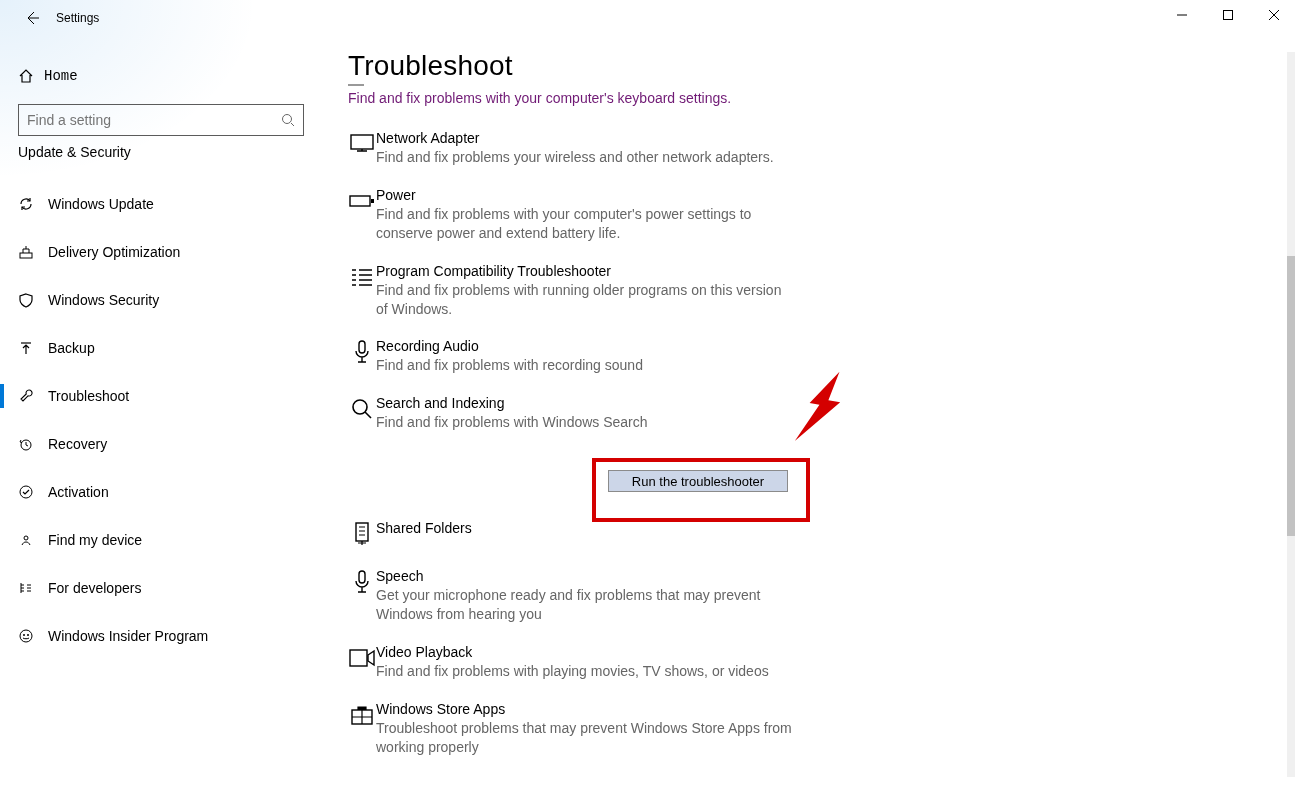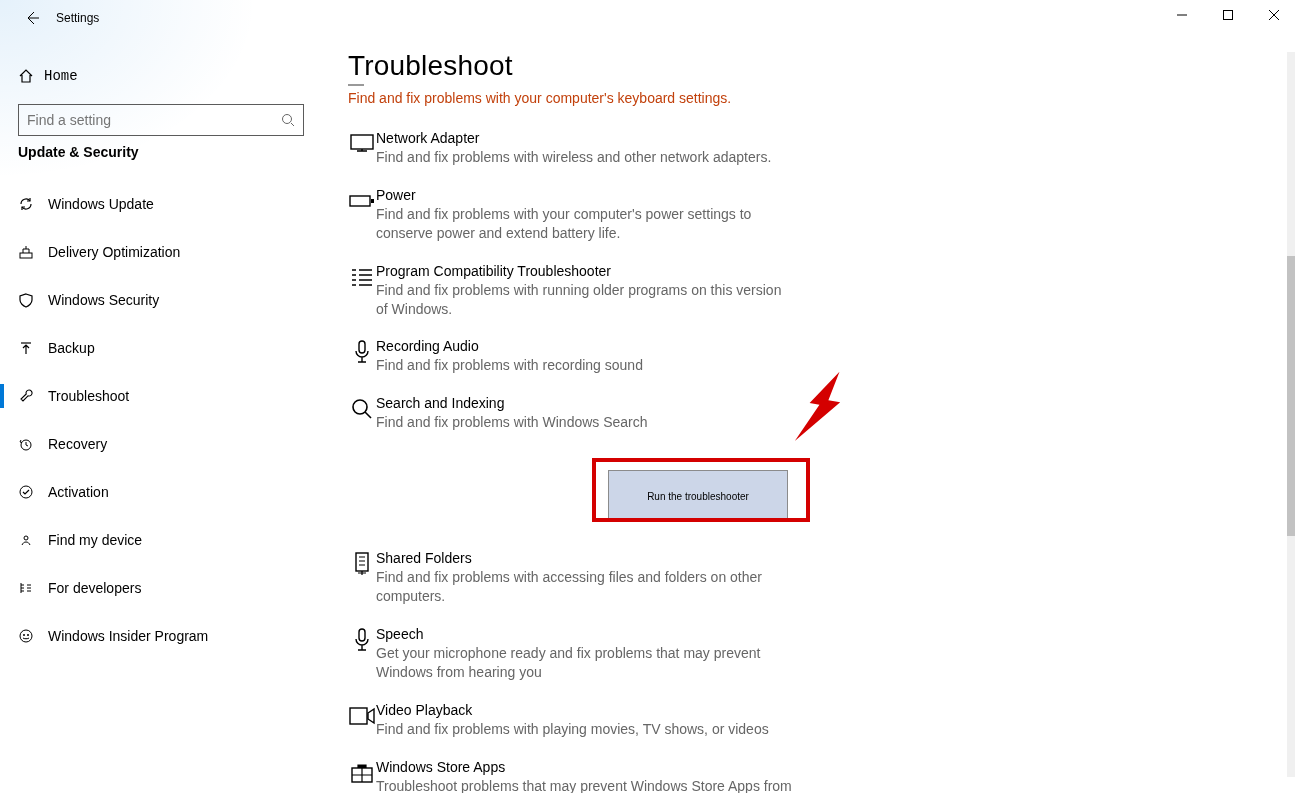--- a/index.html
+++ b/index.html
@@ -13,40 +13,40 @@
   
   .accent-grad { position: absolute; left: 0; top: 0; width: 260px; height: 180px;
     background: radial-gradient(ellipse at 0% 0%, rgba(0,120,215,0.10), rgba(0,120,215,0) 70%); pointer-events: none; }
   
   .sidebar { position: absolute; left: 18px; top: 58px; width: 300px; }
   .home-row { display: flex; align-items: center; height: 36px; margin-bottom: 10px; cursor: pointer; font-family: Liberation Mono, monospace; }
   .home-row .icon { width: 26px; display: flex; align-items: center; }
   .home-row .label { font-size: 14px; }
   .search { width: 286px; height: 32px; border: 1px solid #5b5b5b; display: flex; align-items: center; padding: 0 8px; margin-bottom: 8px; }
   .search input { border: none; outline: none; flex: 1; font-size: 14px; background: transparent; color: #666; }
-  .section-title { font-size: 14px; font-weight: 700; margin-bottom: 22px; }
+  .section-title { font-size: 14px; font-weight: 400; margin-bottom: 22px; }
   .nav-list { list-style: none; }
   .nav-item { display: flex; align-items: center; height: 44px; margin-bottom: 4px; cursor: pointer; position: relative; }
   .nav-item .icon { width: 30px; display: flex; align-items: center; }
   .nav-item .label { font-size: 14px; text-align: center; }
   .nav-item.active::before { content: ""; position: absolute; left: -18px; top: 10px; bottom: 10px; width: 4px; background: #0078d7; }
   
   .main { position: absolute; left: 348px; top: 50px; width: 560px; }
   .page-title { font-size: 28px; font-weight: 400; margin-bottom: 2px; letter-spacing: 0.2px; }
   .subtitle-line { height: 2px; width: 16px; background: #999; margin-bottom: 4px; }
-  .page-sub-desc { font-size: 14px; color: #c2410c; margin-bottom: 24px; }
+  .page-sub-desc { font-size: 14px; color: #701a75; margin-bottom: 24px; }
   .tile-list { display: flex; flex-direction: column; gap: 20px; }
   .tile { display: flex; align-items: flex-start; cursor: pointer; }
   .tile .t-icon { width: 28px; height: 28px; display: flex; align-items: center; justify-content: center; flex-shrink: 0; }
   .tile .t-text { max-width: 420px; }
   .tile .t-title { font-size: 14px; margin-bottom: 2px; }
   .tile .t-desc { font-size: 14px; color: #666; line-height: 1.35; }
   .run-wrapper { margin-left: 44px; margin-top: 2px; position: relative; padding: 16px 0 8px; }
   .highlight-box { position: absolute; left: 200px; top: 4px; width: 218px; height: 64px; border: 4px solid #d40000; pointer-events: none; }
-  .run-btn { margin-left: 216px; width: 180px; height: 52px; border: 1px solid #8b8b8b; background: #ccd6e8; font-size: 10px; font-family: inherit; cursor: pointer; }
+  .run-btn { margin-left: 216px; width: 180px; height: 22px; border: 1px solid #8b8b8b; background: #ccd6e8; font-size: 13px; font-family: inherit; cursor: pointer; }
   
   .arrow { position: absolute; left: 785px; top: 362px; width: 60px; height: 80px; pointer-events: none; }
   
   .fake-scrollbar { position: absolute; right: 0; top: 36px; bottom: 0; width: 14px; }
   .fake-scrollbar .track { position: absolute; top: 16px; bottom: 16px; right: 2px; width: 8px; background: #f0f0f0; }
   .fake-scrollbar .thumb { position: absolute; right: 2px; width: 8px; top: 220px; height: 280px; background: #c2c2c2; }
   svg { display: block; }
 </style>
 </head>
 <body>
@@ -200,21 +200,21 @@
 
     <div class="tile">
       <span class="t-icon">
           <svg width="26" height="22" viewBox="0 0 26 22">
             <rect x="2" y="2" width="22" height="14" stroke="#000" fill="none" stroke-width="1.4"></rect>
             <path d="M8 18h10 M13 16v2" stroke="#000" stroke-width="1.4"></path>
           </svg>
         </span>
       <span class="t-text">
         <div class="t-title">Network Adapter</div>
-        <div class="t-desc">Find and fix problems with wireless and other network adapters.</div>
+        <div class="t-desc">Find and fix problems your wireless and other network adapters.</div>
       </span>
     </div>
 
     <div class="tile">
       <span class="t-icon">
           <svg width="26" height="16" viewBox="0 0 26 16">
             <rect x="1" y="3" width="20" height="10" stroke="#000" fill="none" stroke-width="1.4"></rect>
             <rect x="22" y="6" width="3" height="4" fill="#000"></rect>
           </svg>
         </span>
@@ -269,21 +269,20 @@
 
     <div class="tile">
       <span class="t-icon">
           <svg width="22" height="26" viewBox="0 0 22 26">
             <rect x="5" y="2" width="12" height="18" stroke="#000" fill="none" stroke-width="1.4"></rect>
             <path d="M8 6h6 M8 10h6 M8 14h6 M7 22h8 M11 20v4" stroke="#000" stroke-width="1.2"></path>
           </svg>
         </span>
       <span class="t-text">
         <div class="t-title">Shared Folders</div>
-        <div class="t-desc">Find and fix problems with accessing files and folders on other computers.</div>
       </span>
     </div>
 
     <div class="tile">
       <span class="t-icon">
           <svg width="20" height="26" viewBox="0 0 20 26">
             <rect x="7" y="2" width="6" height="12" rx="3" stroke="#000" fill="none" stroke-width="1.4"></rect>
             <path d="M4 12a6 6 0 0 0 12 0 M10 18v5 M6 23h8" stroke="#000" fill="none" stroke-width="1.4"></path>
           </svg>
         </span>

